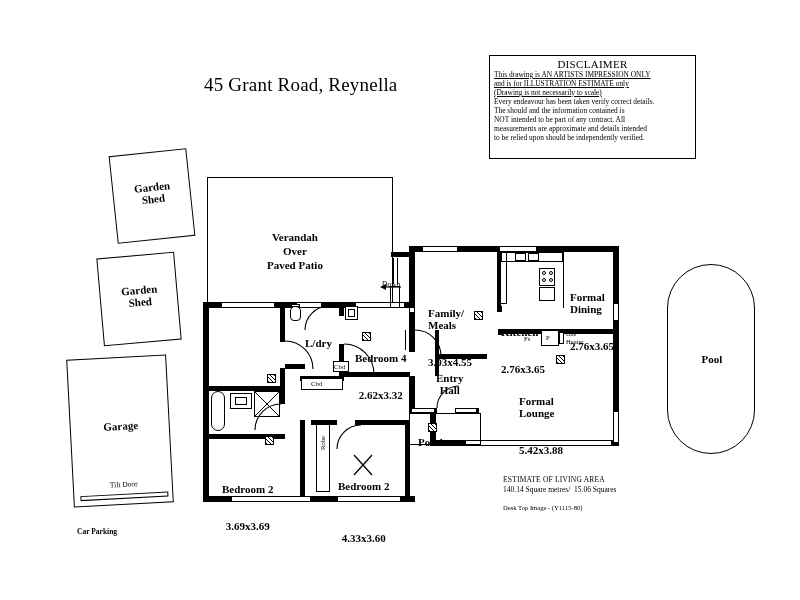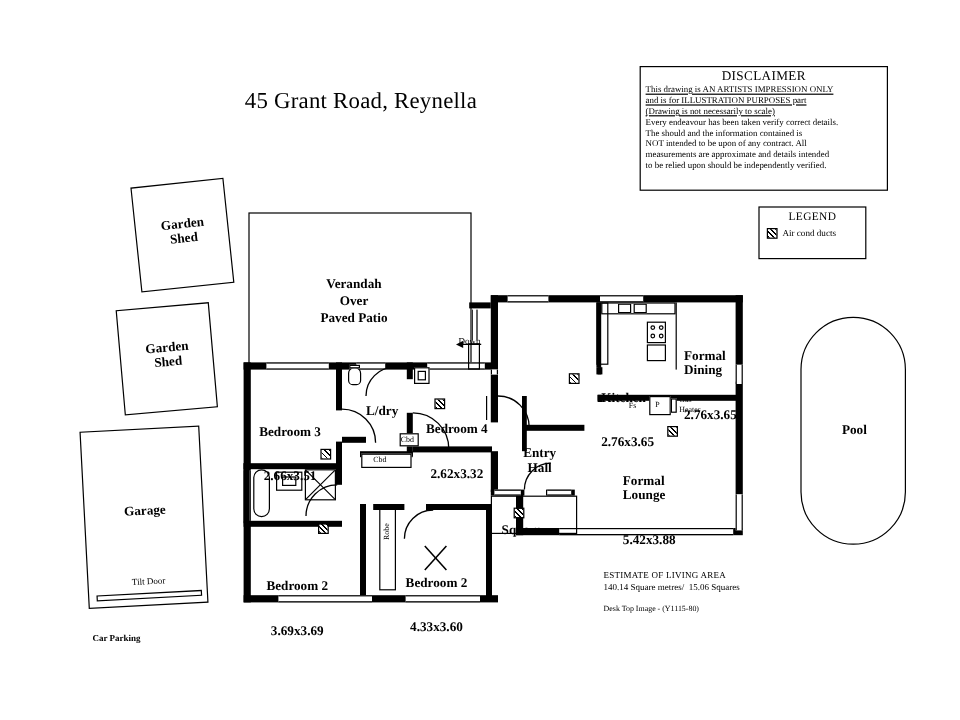--- a/index.html
+++ b/index.html
@@ -19,21 +19,21 @@
 
   
   .wall{position:absolute;background:#000;}
   .thin{position:absolute;border:1px solid #000;box-sizing:border-box;background:transparent;}
   .win{position:absolute;background:#fff;border-top:1px solid #000;border-bottom:1px solid #000;box-sizing:border-box;}
   .winv{position:absolute;background:#fff;border-left:1px solid #000;border-right:1px solid #000;box-sizing:border-box;}
   .fix{position:absolute;border:1px solid #000;box-sizing:border-box;background:#fff;}
   .door svg{display:block;overflow:visible;}
 
   
-  .box{position:absolute;border:1px solid #000;box-sizing:border-box;background:#fff;margin-left:44px;}
+  .box{position:absolute;border:1px solid #000;box-sizing:border-box;background:#fff;}
   #disclaimer{left:489px;top:55px;width:207px;height:104px;padding:2px 4px 0;}
   #disclaimer .h{font-size:11px;text-align:center;letter-spacing:.3px;}
   #disclaimer .u{font-size:7.4px;text-decoration:underline;}
   #disclaimer .p{font-size:7.4px;}
   #legend{left:588px;top:172px;width:90px;height:44px;}
   #legend .h{font-size:9.5px;text-align:center;margin-top:3px;letter-spacing:.3px;}
   #legend .row{display:flex;align-items:center;gap:4px;margin:4px 0 0 6px;}
   #legend .lbl{font-size:7.6px;}
 
   
@@ -50,36 +50,29 @@
 </head>
 <body>
 
 <div id="stage">
 
   <div class="t ttl" style="left:204px;top:74px;">45 Grant Road, Reynella</div>
 
   <div class="box" id="disclaimer">
     <div class="h">DISCLAIMER</div>
     <div class="u">This drawing is AN ARTISTS IMPRESSION ONLY</div>
-    <div class="u">and is for ILLUSTRATION PURPOSES part</div>
+    <div class="u">and is for ILLUSTRATION ESTIMATE only</div>
     <div class="u">(Drawing is not necessarily to scale)</div>
     <div class="p">Every endeavour has been taken verify correct details.</div>
     <div class="p">The should and the information contained is</div>
-    <div class="p">NOT intended to be upon of any contract.  All</div>
+    <div class="p">NOT intended to be part of any contract.  All</div>
     <div class="p">measurements are approximate and details intended</div>
     <div class="p">to be relied upon should be independently verified.</div>
   </div>
 
-  <div class="box" id="legend">
-    <div class="h">LEGEND</div>
-    <div class="row">
-      <span class="duct" style="position:relative;"></span>
-      <span class="lbl">Air cond ducts</span>
-    </div>
-  </div>
 
   <div class="shed" style="left:113px;top:152px;width:78px;height:88px;transform:rotate(-6deg);">
     <div class="t room ctr" style="left:0;top:28px;width:78px;white-space:pre-line;">Garden
 Shed</div>
   </div>
 
   <div class="shed" style="left:100px;top:255px;width:78px;height:88px;transform:rotate(-5deg);">
     <div class="t room ctr" style="left:0;top:28px;width:78px;white-space:pre-line;">Garden
 Shed</div>
   </div>
@@ -204,21 +197,21 @@
   <div class="t tiny" style="left:566px;top:330px;white-space:pre-line;line-height:1.15;">Gas
 Heater</div>
   <div class="t tiny" style="left:524px;top:335px;">Fs</div>
 
   <div class="wall" style="left:409px;top:408px;width:28px;height:5px;"></div>
   <div class="win" style="left:412px;top:408px;width:22px;height:5px;"></div>
   <div class="wall" style="left:455px;top:408px;width:24px;height:5px;"></div>
   <div class="win" style="left:456px;top:408px;width:20px;height:5px;"></div>
 
   <div class="thin" style="left:409px;top:413px;width:72px;height:32px;border-width:1.4px;"></div>
-  <div class="t room" style="left:418px;top:436px;">Square</div>
+  <div class="t room" style="left:418px;top:436px;">Porch</div>
 
   <div class="fix" style="left:211px;top:391px;width:14px;height:40px;border-radius:7px;"></div>
   <div class="fix" style="left:230px;top:393px;width:22px;height:16px;"></div>
   <div class="fix" style="left:235px;top:397px;width:12px;height:8px;"></div>
   <div class="fix" style="left:254px;top:391px;width:26px;height:26px;"></div>
   <svg style="position:absolute;left:254px;top:391px;" width="26" height="26">
     <line x1="1" y1="1" x2="25" y2="25" stroke="#000" stroke-width="1"></line>
     <line x1="25" y1="1" x2="1" y2="25" stroke="#000" stroke-width="1"></line>
   </svg>
 
@@ -284,40 +277,41 @@
   <div class="duct" style="left:474px;top:311px;"></div>
   <div class="duct" style="left:556px;top:355px;"></div>
 
   <svg style="position:absolute;left:350px;top:452px;" width="26" height="26">
     <line x1="4" y1="3" x2="13" y2="13" stroke="#000" stroke-width="1.3"></line>
     <line x1="22" y1="3" x2="13" y2="13" stroke="#000" stroke-width="1.3"></line>
     <line x1="4" y1="23" x2="13" y2="13" stroke="#000" stroke-width="1.3"></line>
     <line x1="22" y1="23" x2="13" y2="13" stroke="#000" stroke-width="1.3"></line>
   </svg>
 
-  <div class="t room" style="left:216px;top:329px;">
-    <div>Bedroom 3</div>
-    <div class="dim">2.66x3.51</div>
-  </div>
 
   <div class="t room" style="left:355px;top:327px;">
     <div>Bedroom 4</div>
     <div class="dim">2.62x3.32</div>
   </div>
 
   <div class="t room" style="left:222px;top:458px;">
     <div>Bedroom 2</div>
     <div class="dim">3.69x3.69</div>
   </div>
 
   <div class="t room" style="left:338px;top:455px;">
     <div>Bedroom 2</div>
-    <div class="dim" style="">4.33x3.60</div>
-  </div>
-
+    <div class="dim" style="margin-top:15px;">4.33x3.60</div>
+  </div>
+
+  <div class="t room" style="left:428px;top:282px;text-align:left;">
+    <div style="white-space:pre-line;">Family/
+Meals</div>
+    <div class="dim">3.03x4.55</div>
+  </div>
 
   <div class="t room" style="left:501px;top:301px;text-align:left;">
     <div>Kitchen</div>
     <div class="dim">2.76x3.65</div>
   </div>
 
   <div class="t room" style="left:570px;top:266px;text-align:left;">
     <div style="white-space:pre-line;">Formal
 Dining</div>
     <div class="dim">2.76x3.65</div>

